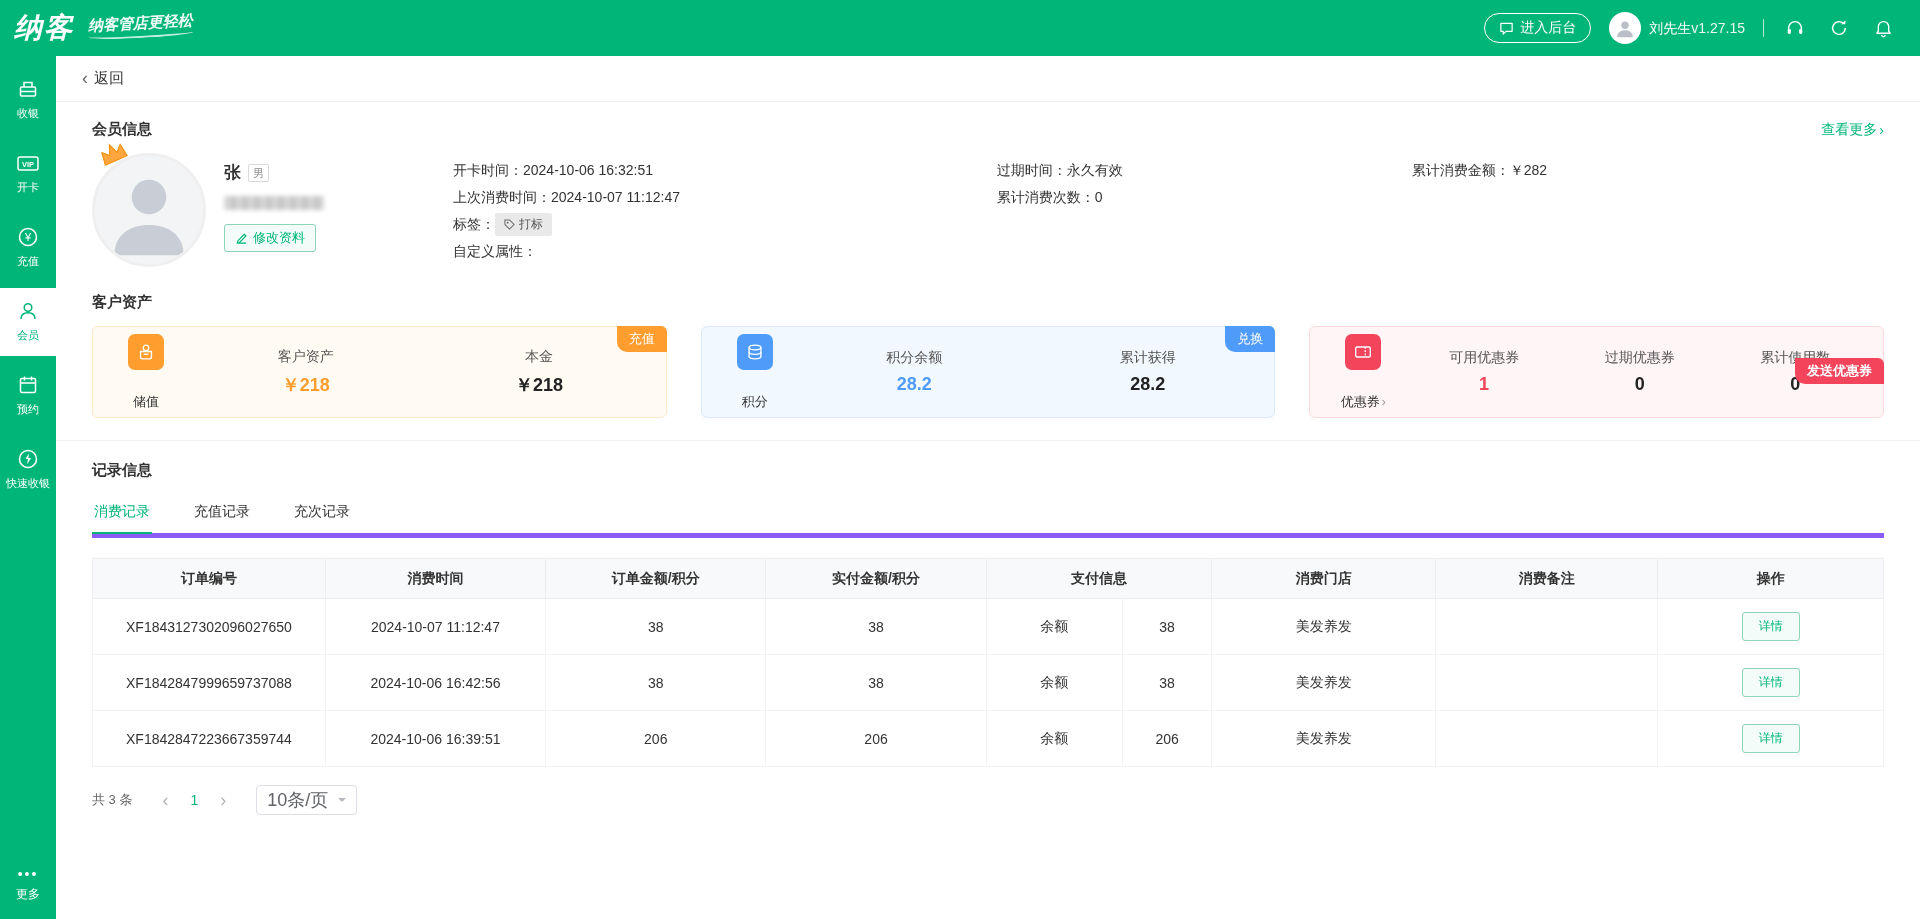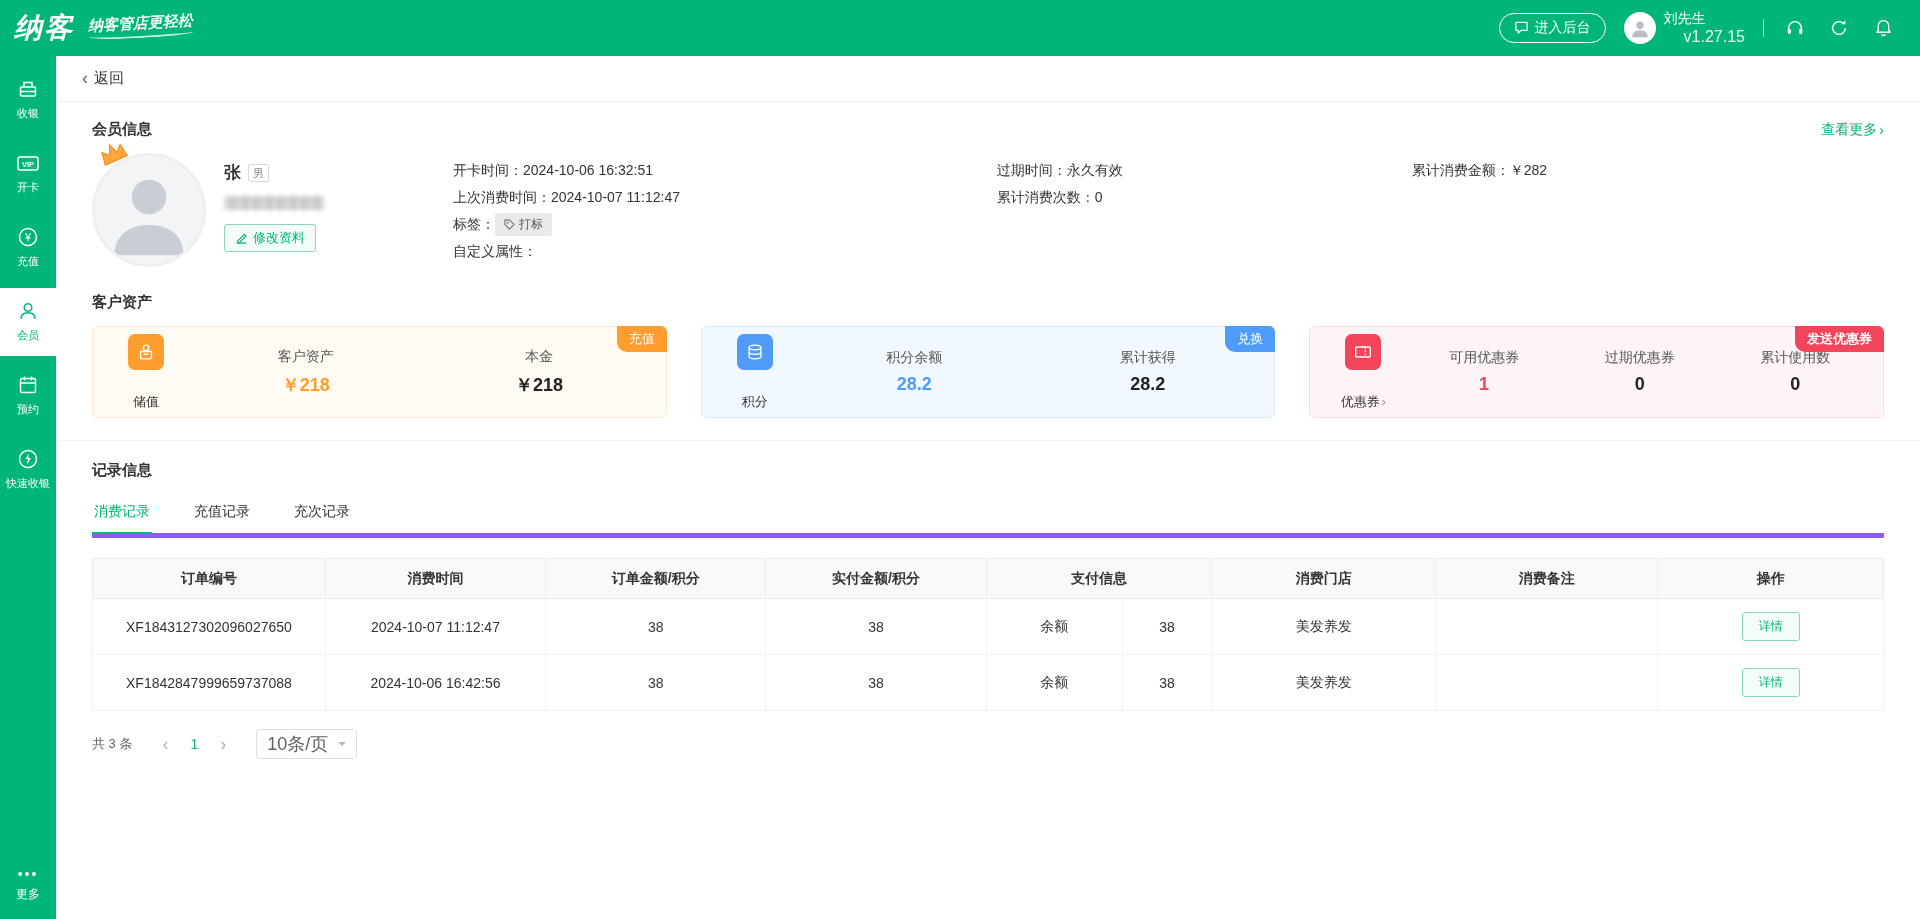--- a/index.html
+++ b/index.html
@@ -25,23 +25,23 @@
   .slogan{ font-size:15px; font-style:italic; font-weight:600; transform:rotate(-3deg); position:relative; top:-2px; opacity:.95;}
   .slogan::after{ content:""; display:block; border-bottom:2px solid rgba(255,255,255,.8); border-radius:50%; height:5px; margin-top:-2px;}
   .header-right{ display:flex; align-items:center; gap:18px; }
   .enter-btn{
     display:flex; align-items:center; gap:6px; background:transparent; color:#fff;
     border:1px solid #fff; border-radius:16px; padding:5px 14px; font-size:14px; cursor:pointer;
     font-family:inherit;
   }
   .user{ display:flex; align-items:center; gap:8px; cursor:pointer;}
   .avatar-sm{ width:32px; height:32px; border-radius:50%; background:#fff; display:flex; align-items:center; justify-content:center; overflow:hidden;}
-  .user-meta{ display:flex; flex-direction:column; line-height:1.2; }
+  .user-meta{ display:flex; flex-direction:row; line-height:1.2; }
   .user-meta .uname{ font-size:14px; }
-  .user-meta .uver{ font-size:16px; opacity:.9;margin-left:20px; }
+  .user-meta .uver{ font-size:14px; opacity:.9; }
   .vdiv{ width:1px; height:18px; background:rgba(255,255,255,.7); }
   .hicon{ width:26px; height:26px; display:flex; align-items:center; justify-content:center; cursor:pointer; }
 
   
   .sidebar{
     position:fixed; left:0; top:56px; bottom:0; width:56px; background:#00b578; z-index:15;
     display:flex; flex-direction:column; align-items:stretch; padding-top:10px; color:#fff;
   }
   .side-item{
     display:flex; flex-direction:column; align-items:center; gap:5px;
@@ -86,21 +86,21 @@
   .assets-sec{ padding-top:6px; }
   .cards{ display:flex; gap:34px; margin-top:14px; }
   .asset-card{ flex:1; position:relative; border-radius:6px; height:92px; display:flex; align-items:center; padding:0 10px; }
   .asset-card.stored{ background:#fffbf2; border:1px solid #ffe9c9; }
   .asset-card.points{ background:#f2f8ff; border:1px solid #d9eaff; }
   .asset-card.coupons{ background:#fff4f6; border:1px solid #ffdbe1; }
   .corner-badge{ position:absolute; top:-1px; right:-1px; color:#fff; font-size:13px; padding:4px 12px;
     border-radius:0 6px 0 10px; cursor:pointer; }
   .corner-badge.b-orange{ background:var(--orange); }
   .corner-badge.b-blue{ background:var(--blue); }
-  .corner-badge.b-red{ background:var(--red); font-weight:bold; }
+  .corner-badge.b-red{ background:var(--red); font-weight:bold;margin-top:32px; }
   .icon-block{ width:86px; display:flex; flex-direction:column; align-items:center; gap:23px; font-size:13px; color:#333;}
   .sq{ width:36px; height:36px; border-radius:7px; display:flex; align-items:center; justify-content:center; }
   .sq.orange-bg{ background:var(--orange); }
   .sq.blue-bg{ background:var(--blue); }
   .sq.red-bg{ background:var(--red); }
   .sq.green-bg{ background:#19c287; }
   .stat{ flex:1; text-align:center; }
   .stat .slab{ font-size:14px; color:#555; display:block; }
   .stat .sval{ font-size:18px; font-weight:bold; display:block; margin-top:7px; color:#222;}
   .sval.t-orange{ color:var(--orange); }
@@ -466,20 +466,31 @@
           <td>XF1842847999659737088</td>
           <td>2024-10-06 16:42:56</td>
           <td>38</td>
           <td>38</td>
           <td>余额</td>
           <td>38</td>
           <td>美发养发</td>
           <td></td>
           <td><button class="detail-btn">详情</button></td>
         </tr>
+        <tr>
+          <td>XF1842847223667359744</td>
+          <td>2024-10-06 16:39:51</td>
+          <td>206</td>
+          <td>206</td>
+          <td>余额</td>
+          <td>206</td>
+          <td>美发养发</td>
+          <td></td>
+          <td><button class="detail-btn">详情</button></td>
+        </tr>
       </tbody>
     </table>
 
     <div class="pager">
       <span class="pg-total">共 3 条</span>
       <span class="pg-arrow">‹</span>
       <span class="pg-cur">1</span>
       <span class="pg-arrow">›</span>
       <div class="page-size">
         <span>10条/页</span>

